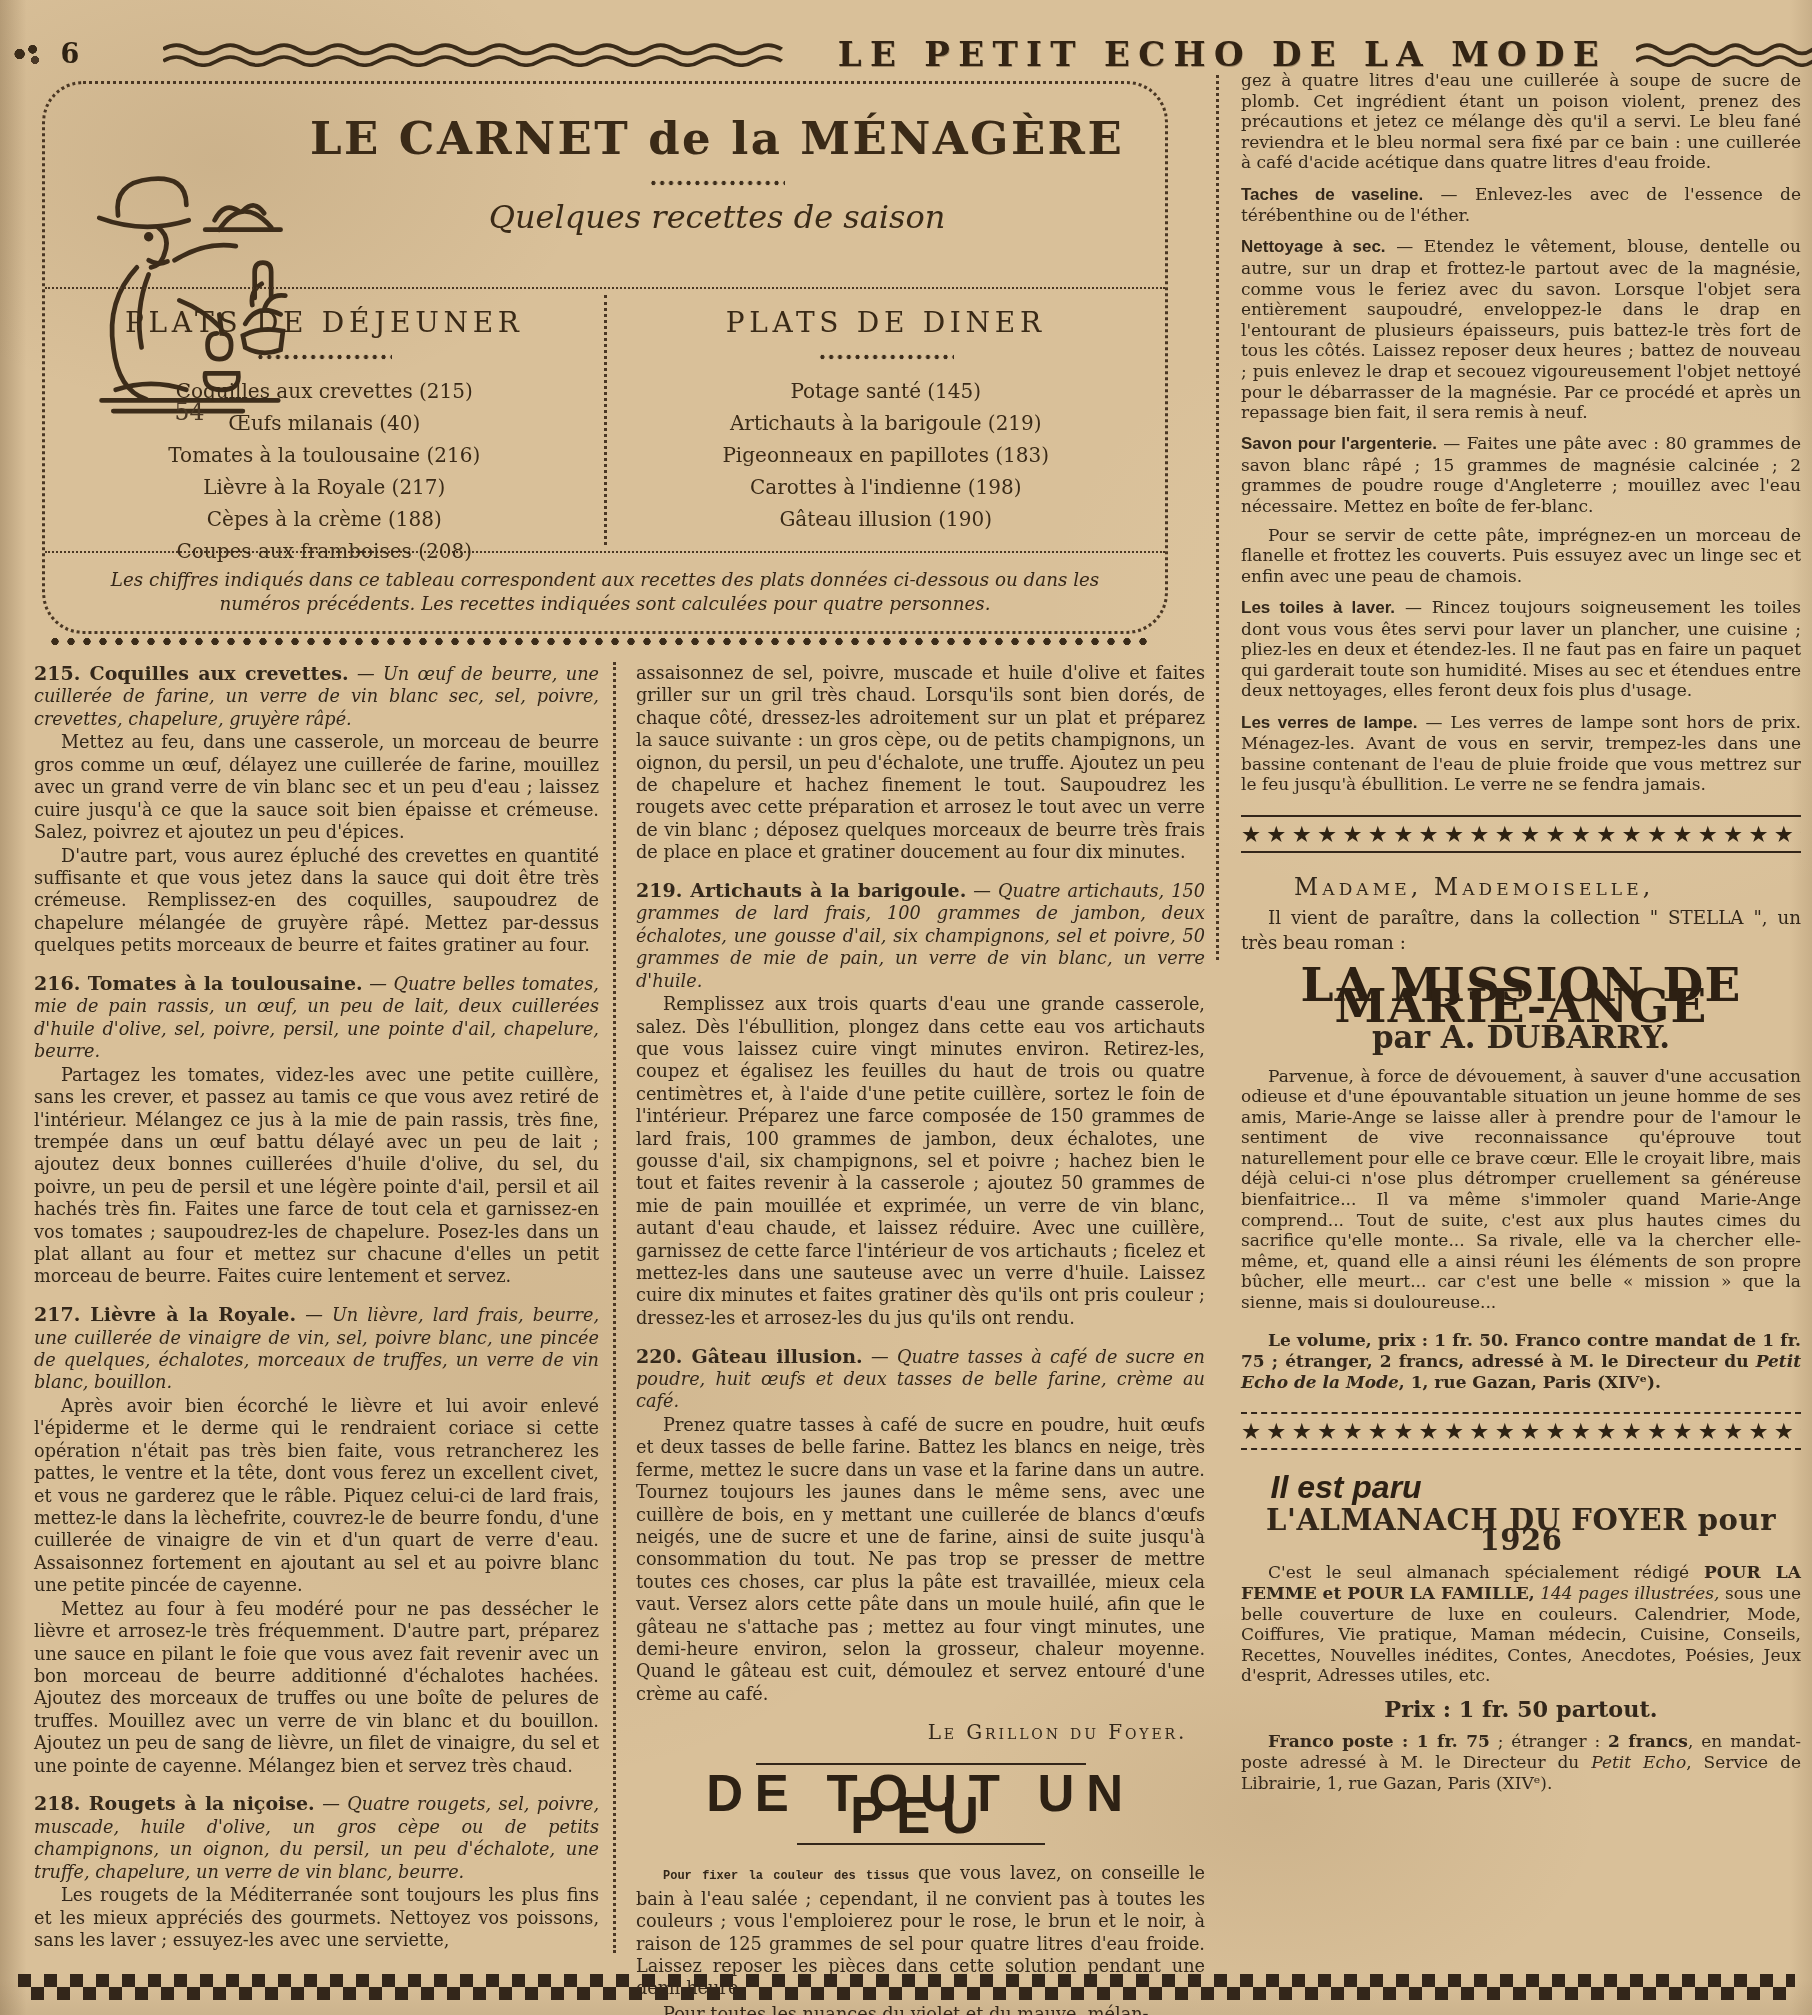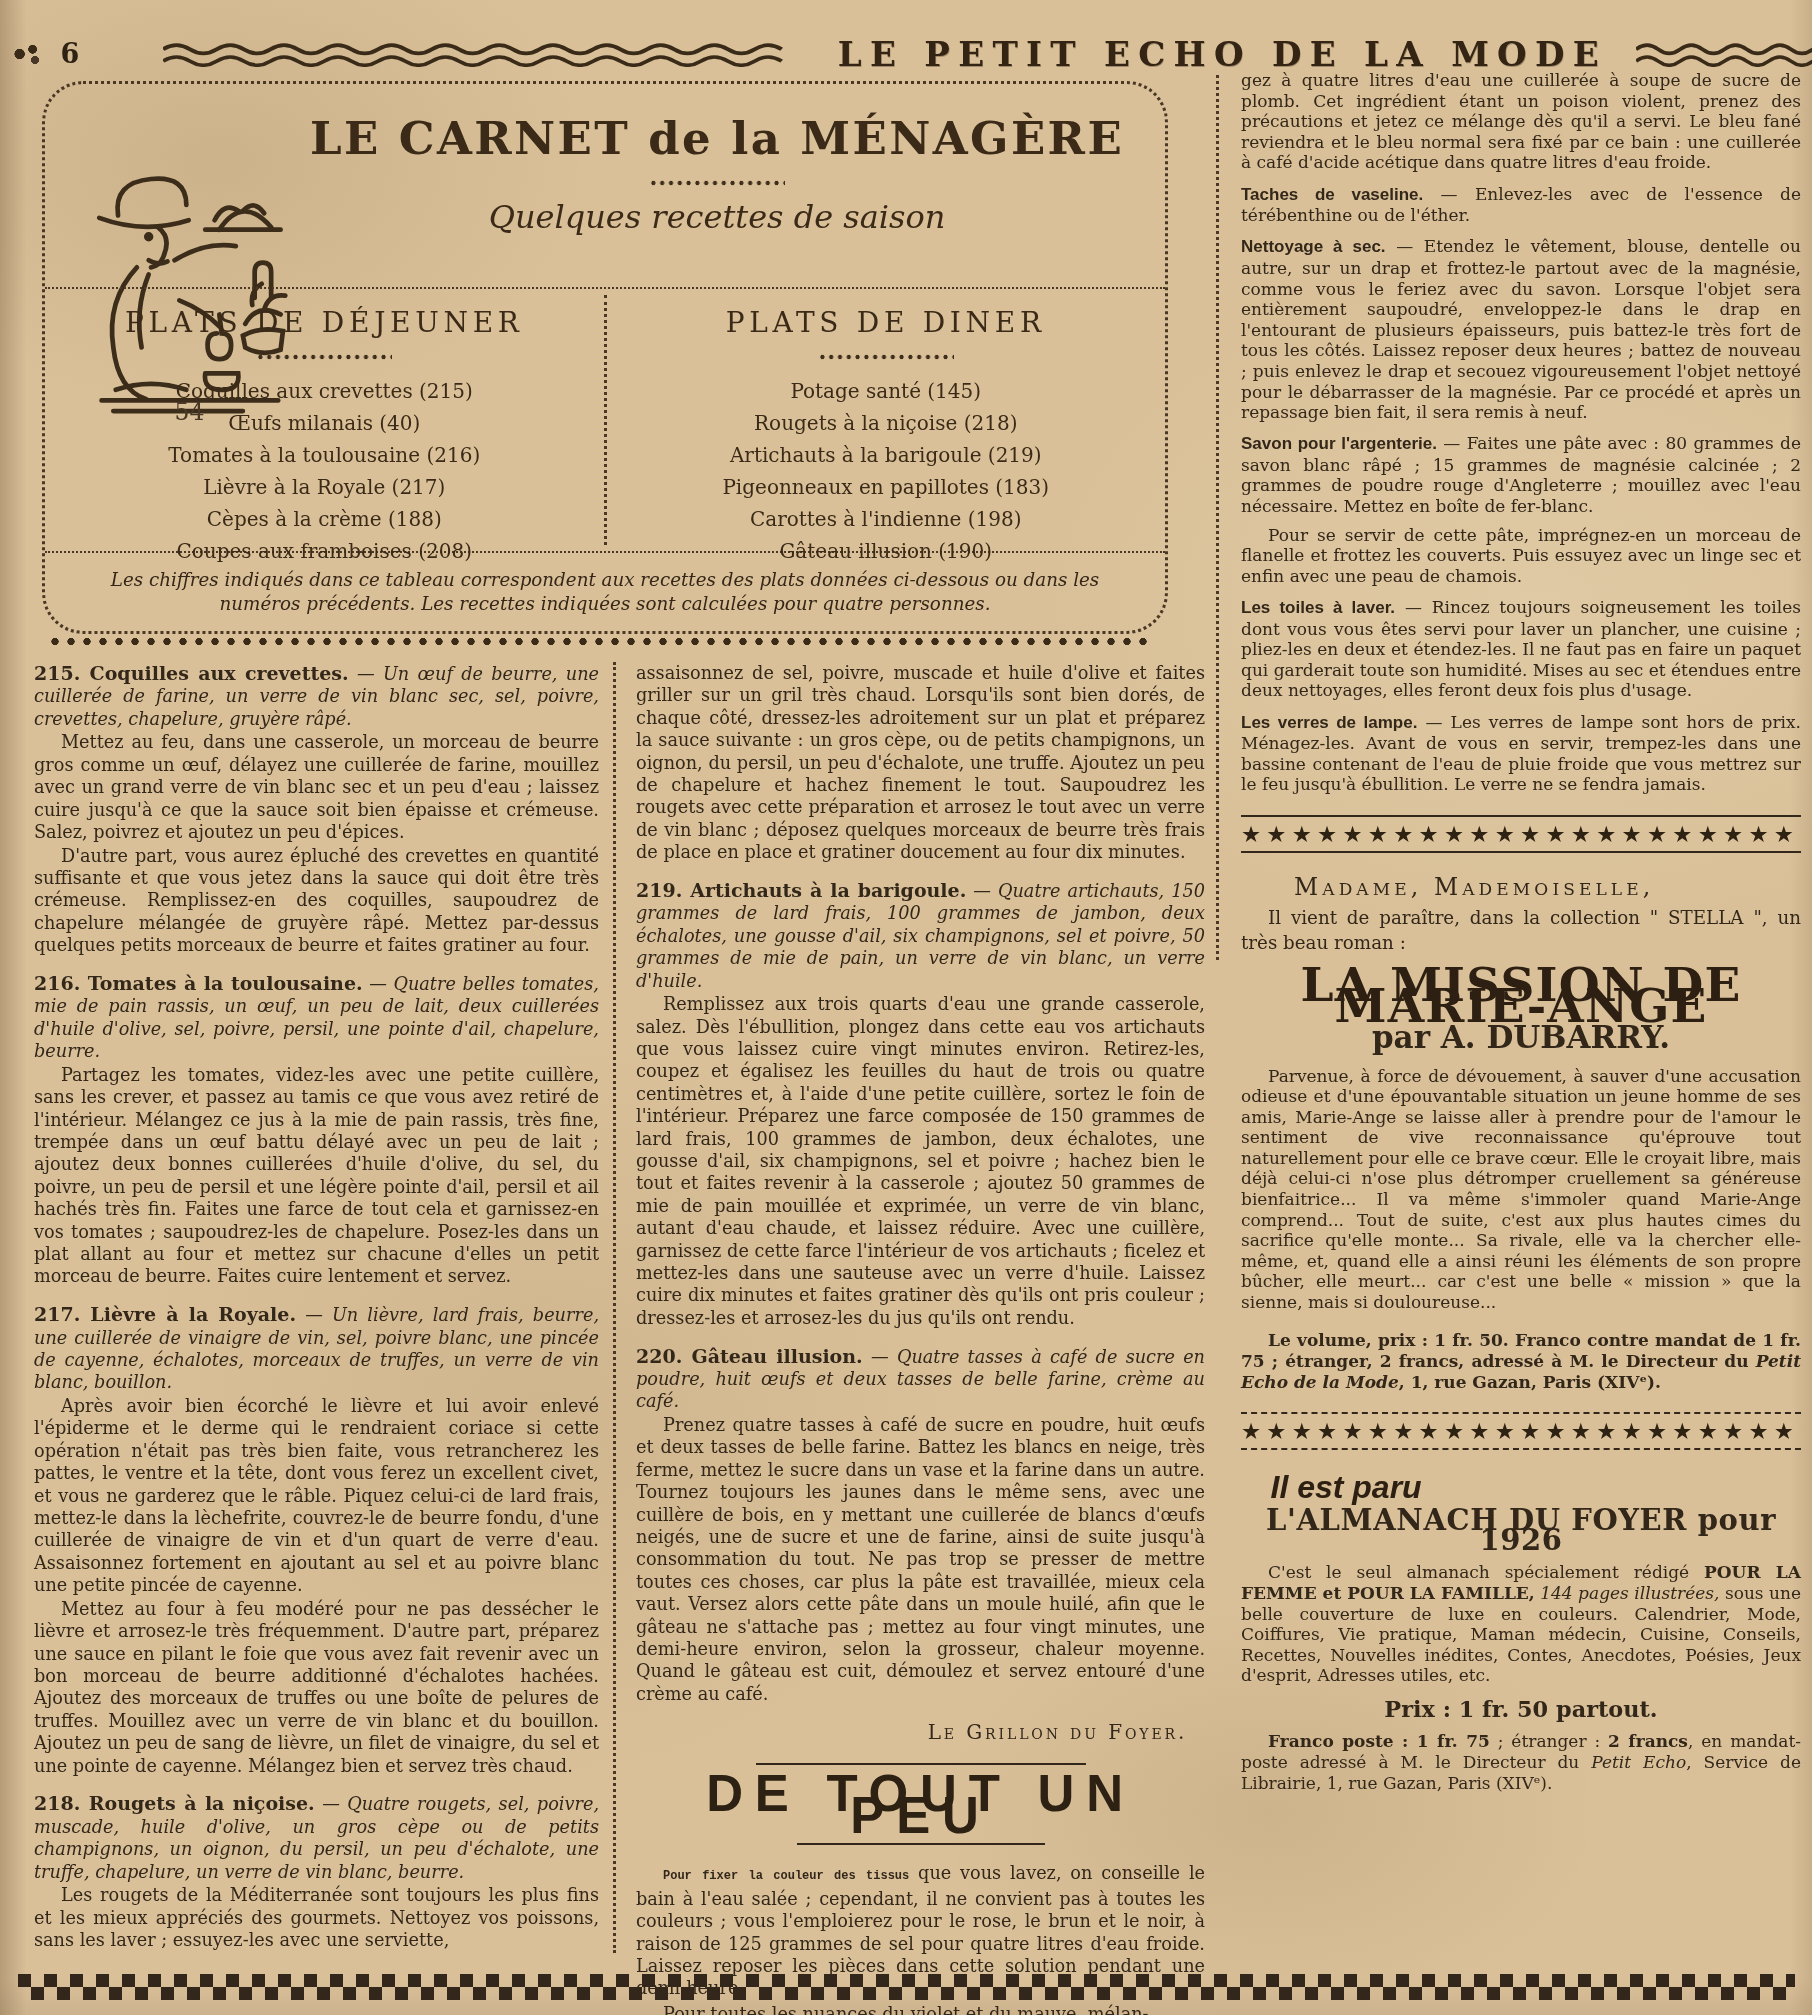--- a/index.html
+++ b/index.html
@@ -163,21 +163,20 @@
           <li>Cèpes à la crème (188)</li>
           <li>Coupes aux framboises (208)</li>
         </ul>
       </div>
       <div class="menu-divider"></div>
       <div class="menu">
         <h3 class="menu-title">PLATS DE DINER</h3>
         <div class="minidots"></div>
         <ul>
           <li>Potage santé (145)</li>
-          <li>Rougets à la niçoise (218)</li>
           <li>Artichauts à la barigoule (219)</li>
           <li>Pigeonneaux en papillotes (183)</li>
           <li>Carottes à l'indienne (198)</li>
           <li>Gâteau illusion (190)</li>
         </ul>
       </div>
     </div>
 
     <div class="carnet-note">
       <p>Les chiffres indiqués dans ce tableau correspondent aux recettes des plats données ci-dessous ou dans les numéros précédents. Les recettes indiquées sont calculées pour quatre personnes.</p>
@@ -193,21 +192,21 @@
       <p class="body indent">Mettez au feu, dans une casserole, un morceau de beurre gros comme un œuf, délayez une cuillerée de farine, mouillez avec un grand verre de vin blanc sec et un peu d'eau ; laissez cuire jusqu'à ce que la sauce soit bien épaisse et crémeuse. Salez, poivrez et ajoutez un peu d'épices.</p>
       <p class="body indent">D'autre part, vous aurez épluché des crevettes en quantité suffisante et que vous jetez dans la sauce qui doit être très crémeuse. Remplissez-en des coquilles, saupoudrez de chapelure mélangée de gruyère râpé. Mettez par-dessus quelques petits morceaux de beurre et faites gratiner au four.</p>
     </div>
     <div class="recipe">
       <p class="body"><span class="rhead">216. Tomates à la toulousaine.</span>
         <span class="rlead">— Quatre belles tomates, mie de pain rassis, un œuf, un peu de lait, deux cuillerées d'huile d'olive, sel, poivre, persil, une pointe d'ail, chapelure, beurre.</span></p>
       <p class="body indent">Partagez les tomates, videz-les avec une petite cuillère, sans les crever, et passez au tamis ce que vous avez retiré de l'intérieur. Mélangez ce jus à la mie de pain rassis, très fine, trempée dans un œuf battu délayé avec un peu de lait ; ajoutez deux bonnes cuillerées d'huile d'olive, du sel, du poivre, un peu de persil et une légère pointe d'ail, persil et ail hachés très fin. Faites une farce de tout cela et garnissez-en vos tomates ; saupoudrez-les de chapelure. Posez-les dans un plat allant au four et mettez sur chacune d'elles un petit morceau de beurre. Faites cuire lentement et servez.</p>
     </div>
     <div class="recipe">
       <p class="body"><span class="rhead">217. Lièvre à la Royale.</span>
-        <span class="rlead">— Un lièvre, lard frais, beurre, une cuillerée de vinaigre de vin, sel, poivre blanc, une pincée de cayenne, échalotes, morceaux de truffes, un verre de vin blanc, bouillon.</span></p>
+        <span class="rlead">— Un lièvre, lard frais, beurre, une cuillerée de vinaigre de vin, sel, poivre blanc, une pincée de quelques, échalotes, morceaux de truffes, un verre de vin blanc, bouillon.</span></p>
       <p class="body indent">Après avoir bien écorché le lièvre et lui avoir enlevé l'épiderme et le derme qui le rendraient coriace si cette opération n'était pas très bien faite, vous retrancherez les pattes, le ventre et la tête, dont vous ferez un excellent civet, et vous ne garderez que le râble. Piquez celui-ci de lard frais, mettez-le dans la lèchefrite, couvrez-le de beurre fondu, d'une cuillerée de vinaigre de vin et d'un quart de verre d'eau. Assaisonnez fortement en ajoutant au sel et au poivre blanc une petite pincée de cayenne.</p>
       <p class="body indent">Mettez au four à feu modéré pour ne pas dessécher le lièvre et arrosez-le très fréquemment. D'autre part, préparez une sauce en pilant le foie que vous avez fait revenir avec un bon morceau de beurre additionné d'échalotes hachées. Ajoutez des morceaux de truffes ou une boîte de pelures de truffes. Mouillez avec un verre de vin blanc et du bouillon. Ajoutez un peu de sang de lièvre, un filet de vinaigre, du sel et une pointe de cayenne. Mélangez bien et servez très chaud.</p>
     </div>
     <div class="recipe">
       <p class="body"><span class="rhead">218. Rougets à la niçoise.</span>
         <span class="rlead">— Quatre rougets, sel, poivre, muscade, huile d'olive, un gros cèpe ou de petits champignons, un oignon, du persil, un peu d'échalote, une truffe, chapelure, un verre de vin blanc, beurre.</span></p>
       <p class="body indent">Les rougets de la Méditerranée sont toujours les plus fins et les mieux appréciés des gourmets. Nettoyez vos poissons, sans les laver ; essuyez-les avec une serviette,</p>
     </div>
   </div>
 

